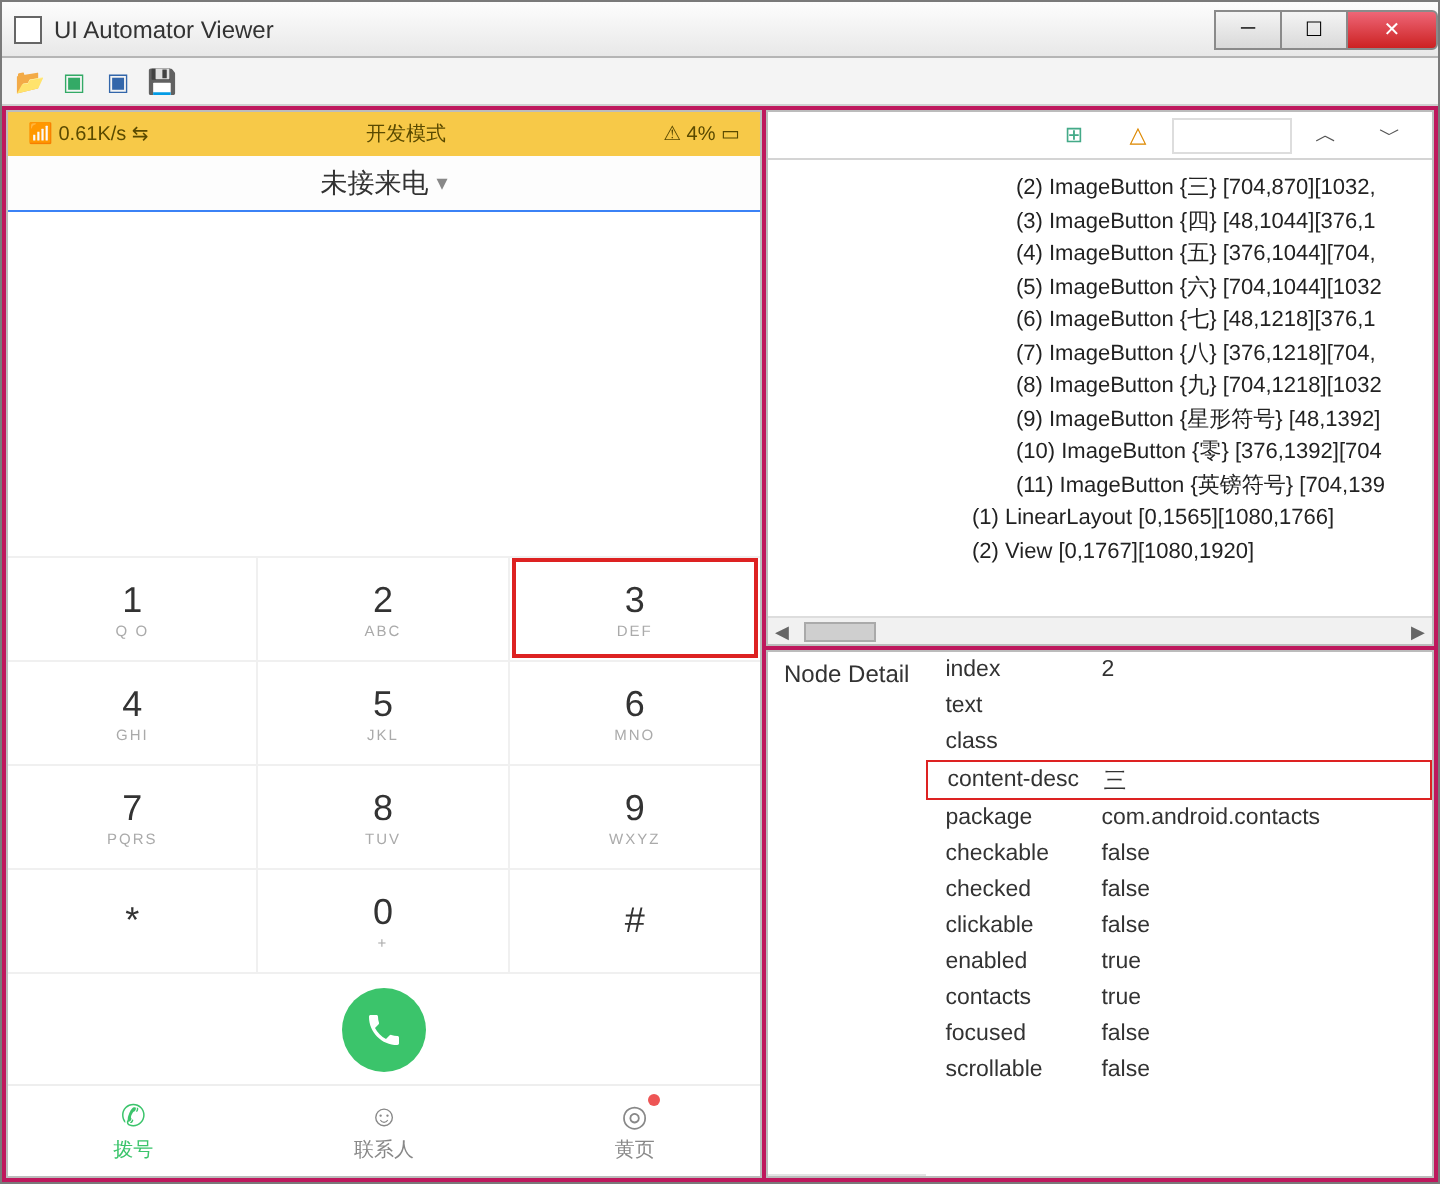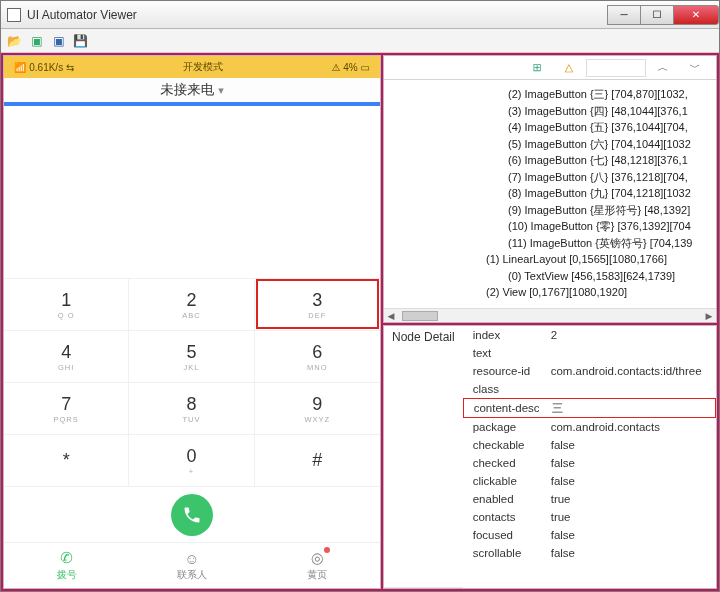--- a/index.html
+++ b/index.html
@@ -29,21 +29,21 @@
 .scrollbar .arrow { width:14px; display:flex; align-items:center; justify-content:center; font-size:9px; color:#666;}
 .detail-panel { flex:1; display:flex; overflow:hidden;}
 .detail-title { font-size:12px; color:#333; padding:4px 8px; border-bottom:1px solid #e4e4e4;}
 .detail-table { flex:1; overflow:auto; font-size:11.5px; color:#333; }
 .detail-row { display:flex; height:18px; align-items:center;}
 .detail-row .k { width:82px; padding-left:10px; color:#333;}
 .detail-row .v { flex:1; padding-left:6px; color:#333;}
 .detail-row.hi { border:1.5px solid #d22; height:20px;}
 
 .phone-status { height:22px; background:#f7c948; display:flex; align-items:center; justify-content:space-between; font-size:10px; color:#5a4a00; padding:0 10px;gap:48px;}
-.phone-header { height:28px; display:flex; align-items:center; justify-content:center; font-size:13.5px; color:#333; background:#fdfdfd; border-bottom:4px solid #3b82f6;}
+.phone-header { height:28px; display:flex; align-items:center; justify-content:center; font-size:13.5px; color:#333; background:#fdfdfd; border-bottom:1px solid #3b82f6;}
 .phone-header .chev { font-size:11px; color:#888; margin-left:4px;}
 .phone-body { flex:1; background:#fff; display:flex; flex-direction:column;}
 .blank { flex:1;}
 .keypad { display:grid; grid-template-columns: repeat(3,1fr); grid-template-rows: repeat(4,52px);}
 .key { display:flex; flex-direction:column; align-items:center; justify-content:center; border-top:1px solid #f0f0f0; border-right:1px solid #f0f0f0;}
 .key:nth-child(3n){ border-right:none;}
 .key .num { font-size:18px; color:#333; font-weight:300;}
 .key .sub { font-size:7.5px; color:#aaa; letter-spacing:1px;}
 .key.selected { outline:2px solid #d22; outline-offset:-3px;}
 .call-row { height:56px; display:flex; align-items:center; justify-content:center; border-top:1px solid #f0f0f0;}
@@ -179,21 +179,20 @@
           <div class="ln">(3) ImageButton {四} [48,1044][376,1</div>
           <div class="ln">(4) ImageButton {五} [376,1044][704,</div>
           <div class="ln">(5) ImageButton {六} [704,1044][1032</div>
           <div class="ln">(6) ImageButton {七} [48,1218][376,1</div>
           <div class="ln">(7) ImageButton {八} [376,1218][704,</div>
           <div class="ln">(8) ImageButton {九} [704,1218][1032</div>
           <div class="ln">(9) ImageButton {星形符号} [48,1392]</div>
           <div class="ln">(10) ImageButton {零} [376,1392][704</div>
           <div class="ln">(11) ImageButton {英镑符号} [704,139</div>
           <div class="ln1">(1) LinearLayout [0,1565][1080,1766]</div>
-          <div class="ln2">(0) TextView [456,1583][624,1739]</div>
           <div class="ln1">(2) View [0,1767][1080,1920]</div>
         </div>
         <div class="scrollbar">
           <span class="arrow">◀</span>
           <span class="thumb"></span>
           <span style="flex:1"></span>
           <span class="arrow">▶</span>
         </div>
       </div>
 
@@ -202,24 +201,20 @@
         <div class="detail-table" id="detail-table">
             <div class="detail-row">
               <div class="k">index</div>
               <div class="v">2</div>
             </div>
             <div class="detail-row">
               <div class="k">text</div>
               <div class="v"></div>
             </div>
             <div class="detail-row">
-              <div class="k">resource-id</div>
-              <div class="v">com.android.contacts:id/three</div>
-            </div>
-            <div class="detail-row">
               <div class="k">class</div>
             </div>
             <div class="detail-row hi">
               <div class="k">content-desc</div>
               <div class="v">三</div>
             </div>
             <div class="detail-row">
               <div class="k">package</div>
               <div class="v">com.android.contacts</div>
             </div>

